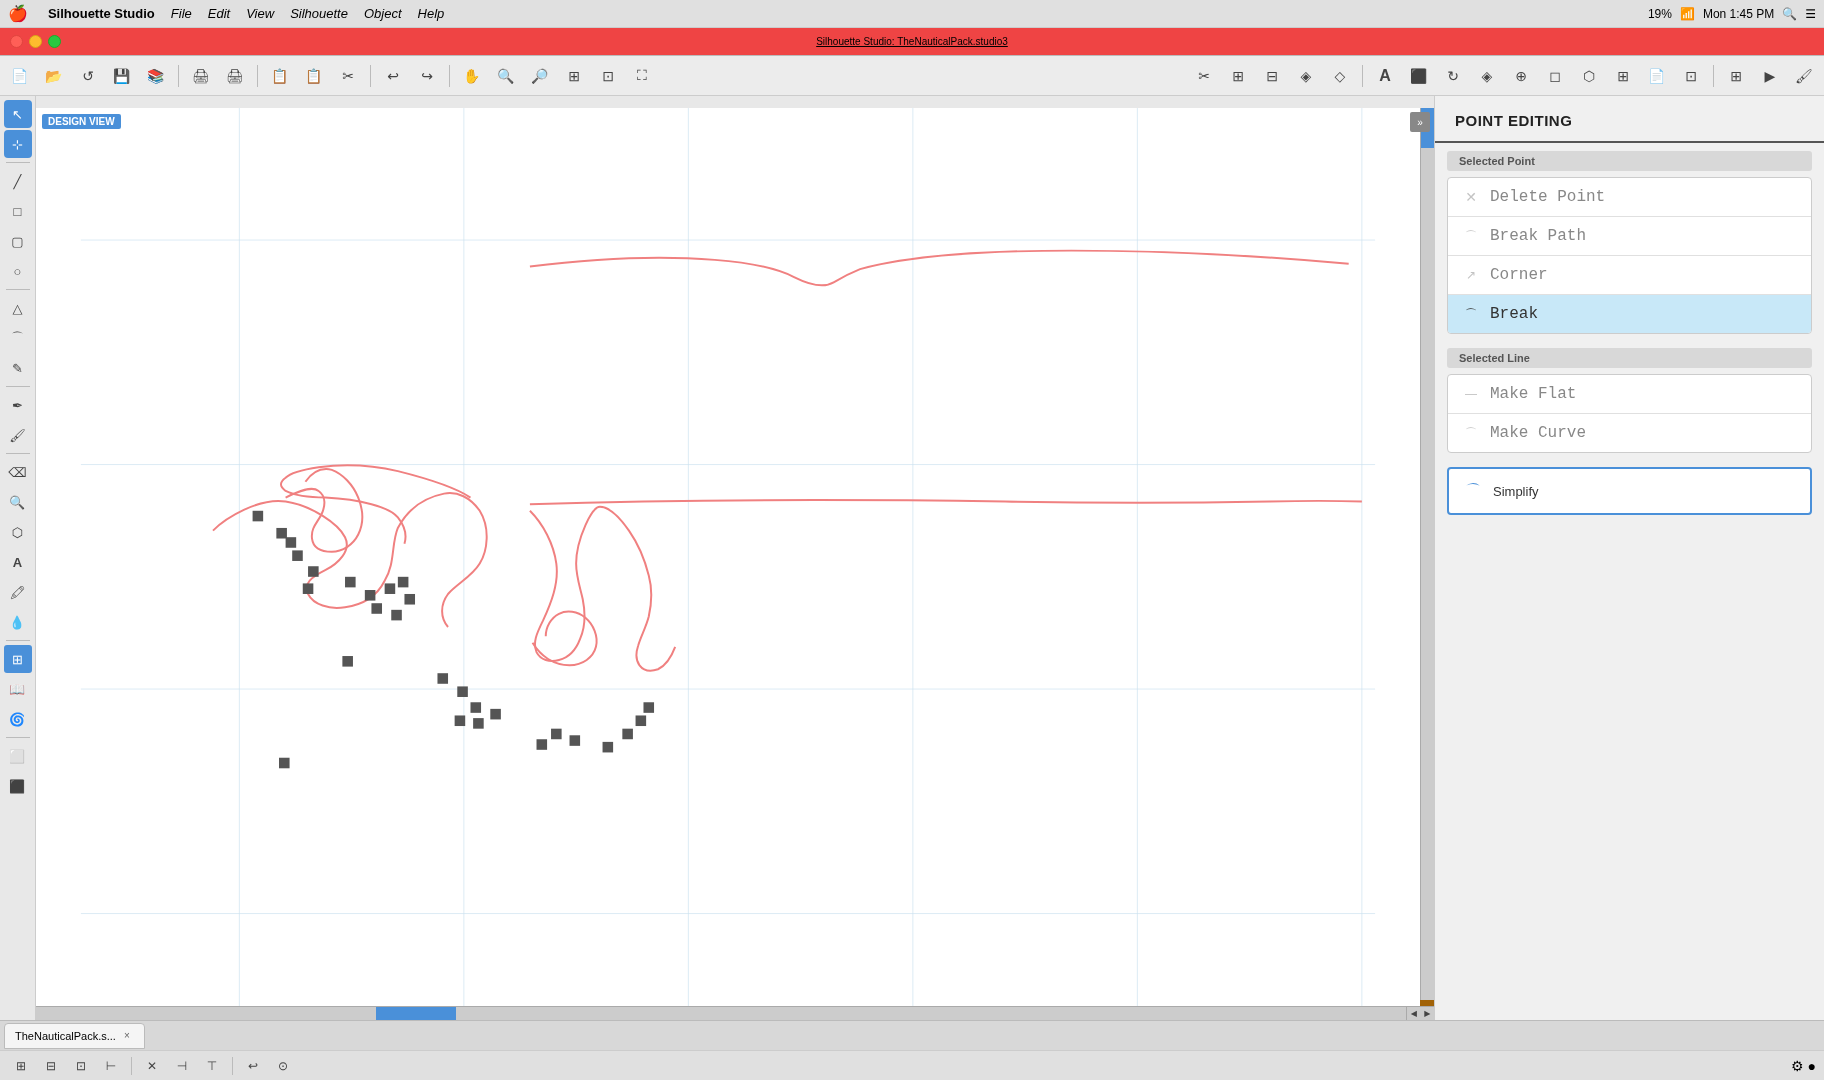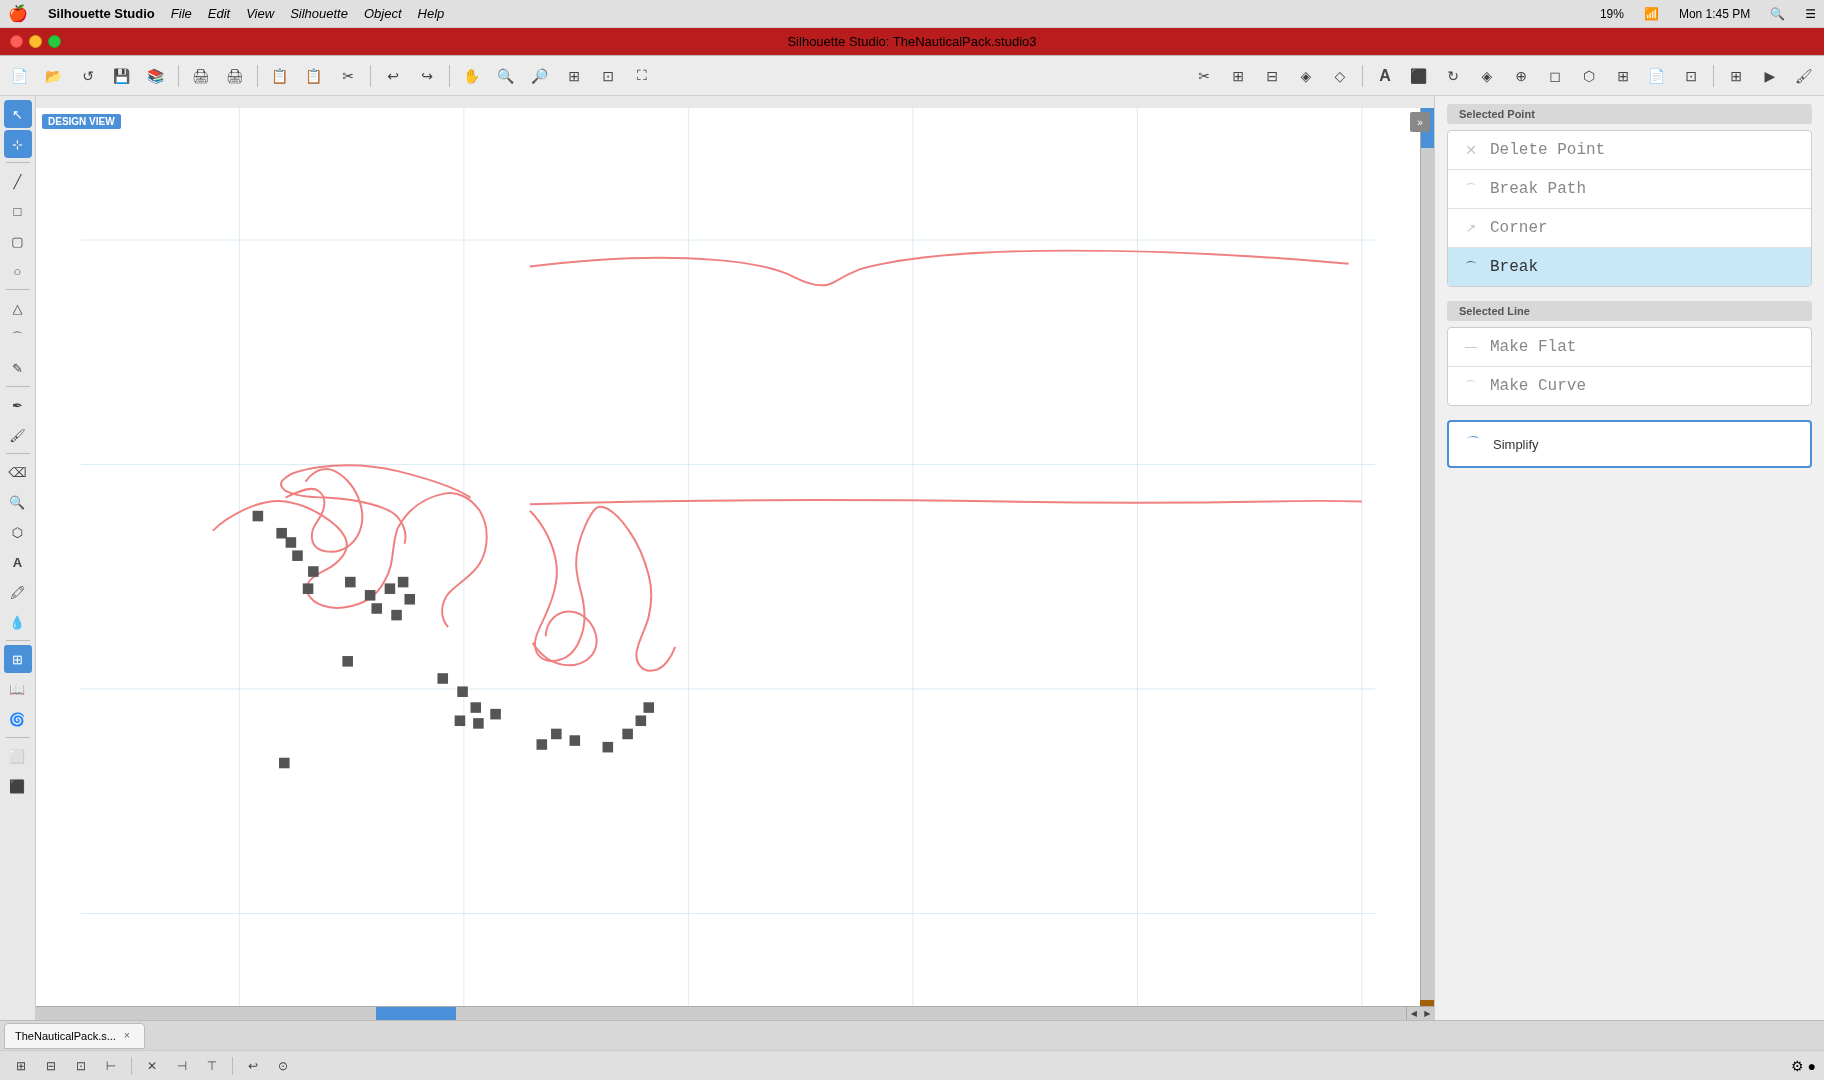--- a/index.html
+++ b/index.html
@@ -12,33 +12,34 @@
       display: flex;
       align-items: center;
       padding: 0 8px;
       gap: 16px;
       border-bottom: 1px solid #ccc;
       font-size: 13px;
       font-weight: 500;
     }
     .menubar-apple { font-size: 16px; margin-right: 4px; }
     .menubar-app-name { font-weight: 700; }
-    .menubar-right { margin-left: auto; display: flex; align-items: center; gap: 20px; font-size: 12px; }
+    .menubar-right { margin-left: auto; display: flex; align-items: center; gap: 8px; font-size: 12px; }
     .menubar-item { cursor: pointer; font-style: italic; }
 
     
     .titlebar {
       height: 28px;
-      background: #b91c1c;
+      background: #ef4444;
       display: flex;
       align-items: center;
       justify-content: center;
       border-bottom: 1px solid #bbb;
-      font-size: 13px;
+      font-size: 10px;
       position: relative;
+      text-decoration: underline;
     }
     .traffic-lights {
       position: absolute;
       left: 10px;
       display: flex;
       gap: 6px;
     }
     .traffic-light {
       width: 13px; height: 13px; border-radius: 50%;
       cursor: pointer;
@@ -517,20 +518,21 @@
         <rect x="150" y="492" width="8" height="8" fill="#555" stroke="none"></rect>
 
         <path d="M 155 295 C 165 290 175 286 180 290 C 186 294 185 302 182 308 C 179 314 174 318 175 326 C 176 334 183 336 190 336 C 198 336 206 331 210 323 C 214 315 214 305 210 295 C 206 285 198 277 190 274 C 182 272 175 276 170 283" fill="none" stroke="#f08080" stroke-width="1.5"></path>
 
         <path d="M 342 405 C 348 415 358 422 370 422 C 380 422 388 416 390 408 C 392 400 388 391 382 386 C 376 381 368 380 362 383 C 356 386 352 393 352 400" fill="none" stroke="#f08080" stroke-width="1.5"></path>
       </svg>
     </div>
   </div>
 
   <div class="right-panel">
+    <div class="panel-title">POINT EDITING</div>
 
     <div class="panel-section-label">Selected Point</div>
 
     <div class="panel-buttons-group">
       <div class="panel-btn">
         <span class="panel-btn-icon">✕</span>
         <span class="panel-btn-label">Delete Point</span>
       </div>
       <div class="panel-btn">
         <span class="panel-btn-icon" style="font-size:12px;">⌒</span>

